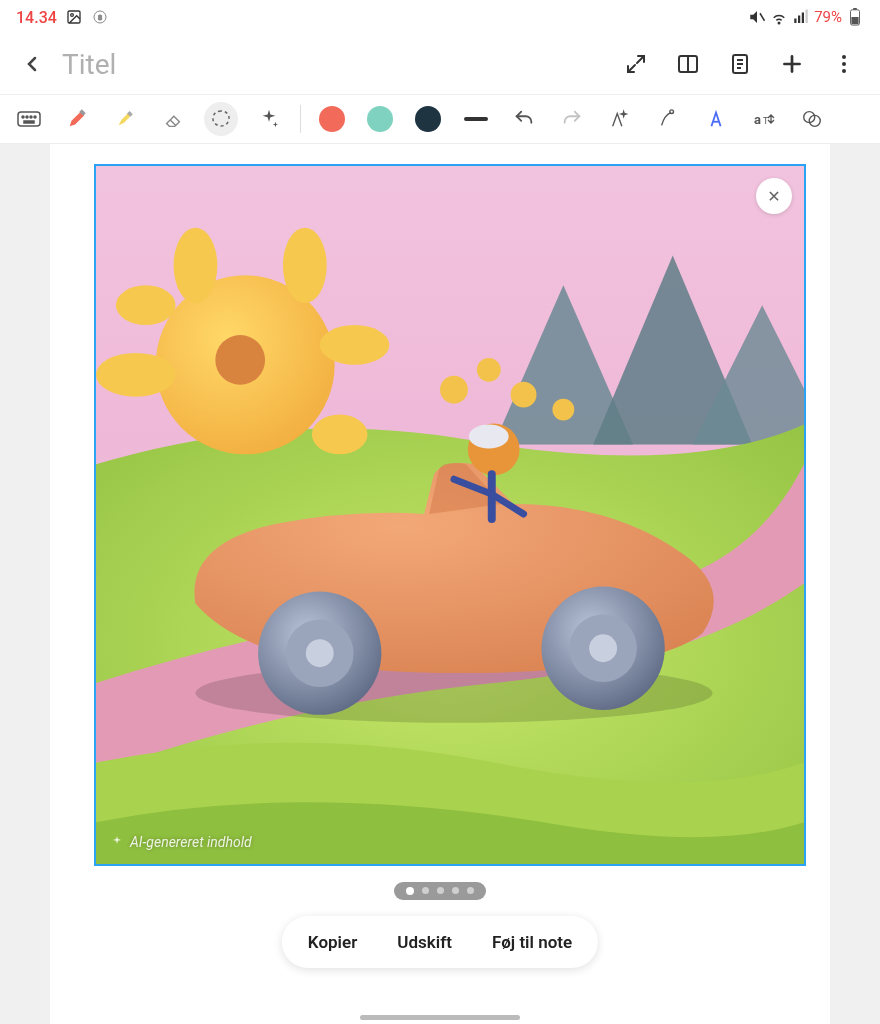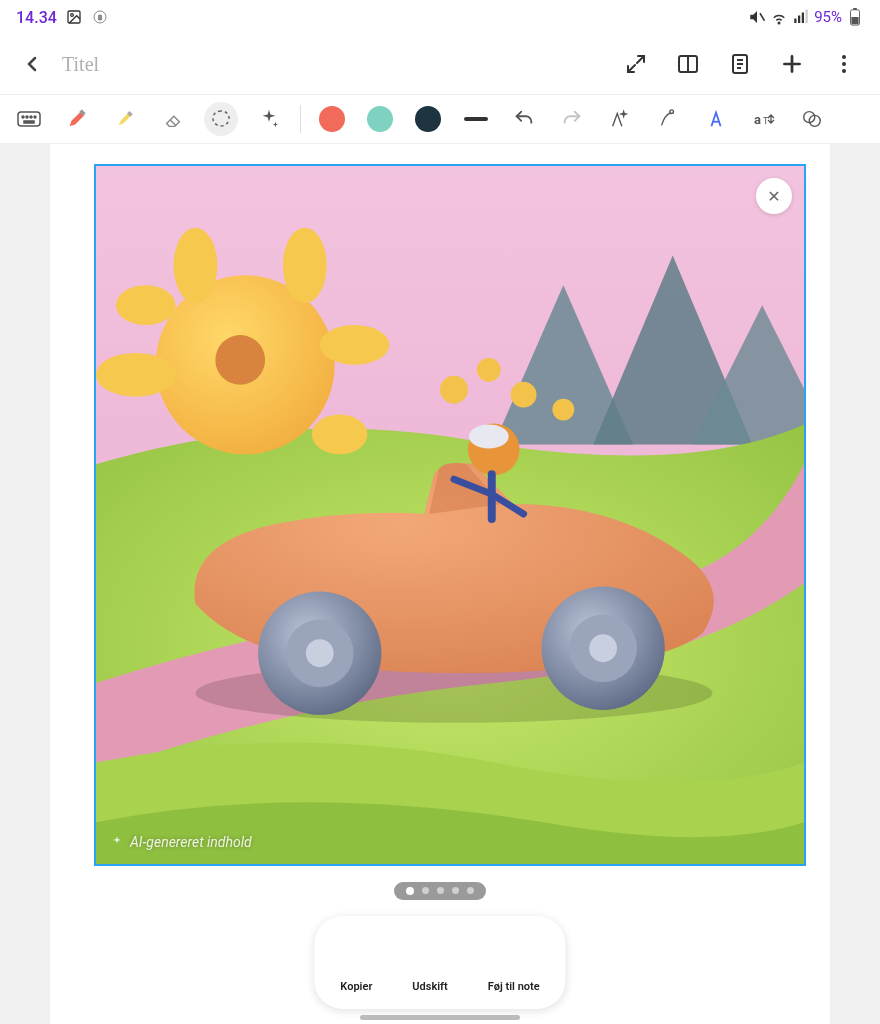--- a/index.html
+++ b/index.html
@@ -14,42 +14,41 @@
 
   
   .status-bar {
     height: 34px;
     background: #fff;
     display: flex;
     align-items: center;
     justify-content: space-between;
     padding: 0 16px;
     font-size: 16px;
-    color: #6d28d9;
+    color: #ef4444;
   }
   .status-left { display: flex; align-items: center; gap: 8px; font-weight: 500;}
   .status-right { display: flex; align-items: center; gap: 4px; }
   .status-icon { width: 18px; height: 18px; display: inline-flex; align-items: center; justify-content: center;}
 
   
   .app-header {
     height: 60px;
     background: #fff;
     display: flex;
     align-items: center;
     padding: 0 16px;
     gap: 14px;
   }
   .back-btn { width: 32px; height: 32px; display: flex; align-items: center; justify-content: center; color:#555;}
   .title-input {
-    font-size: 20px;
+    font-size: 28px;
     color: #b0b0b0;
     flex: 1;
     font-weight: 400;
-    font-family: Liberation Serif, serif;
   }
   .header-actions { display: flex; gap: 12px; align-items:center;}
   .header-act { width: 40px; height: 40px; display: flex; align-items: center; justify-content: center; color:#444;}
 
   
   .toolbar {
     height: 50px;
     background: #fff;
     border-top: 1px solid #eee;
     border-bottom: 1px solid #eee;
@@ -130,24 +129,23 @@
     position:absolute;
     top: 772px; left:50%; transform:translateX(-50%);
     background:#fff;
     border-radius: 28px;
     box-shadow: 0 2px 10px rgba(0,0,0,.12);
     display:flex;
     padding: 12px 6px;
   }
   .pill-btn{
     padding: 4px 20px;
-    font-size: 11px;
+    font-size: 17px;
     font-weight: 600;
     color:#222;
-    margin-top:48px;
   }
 
   .nav-handle{
     position:absolute;
     bottom: 4px; left:50%; transform:translateX(-50%);
     width: 160px; height: 5px;
     background:#bbb; border-radius: 3px;
   }
 </style>
 </head>
@@ -185,21 +183,21 @@
         </svg>
     </span>
     <span class="status-icon">
       <svg width="18" height="18" viewBox="0 0 24 24" fill="#333">
           <rect x="3" y="14" width="3" height="6"></rect>
           <rect x="8" y="10" width="3" height="10"></rect>
           <rect x="13" y="6" width="3" height="14"></rect>
           <rect x="18" y="2" width="3" height="18" fill="#ccc"></rect>
         </svg>
     </span>
-    <span style="font-size:15px;">95%</span>
+    <span style="font-size:15px;">79%</span>
     <span class="status-icon">
       <svg width="12" height="18" viewBox="0 0 12 20" fill="none">
           <rect x="1" y="2" width="10" height="17" rx="2" stroke="#555"></rect>
           <rect x="4" y="0" width="4" height="2" fill="#555"></rect>
           <rect x="2" y="10" width="8" height="8" fill="#555"></rect>
         </svg>
     </span>
   </div>
 </div>
 

